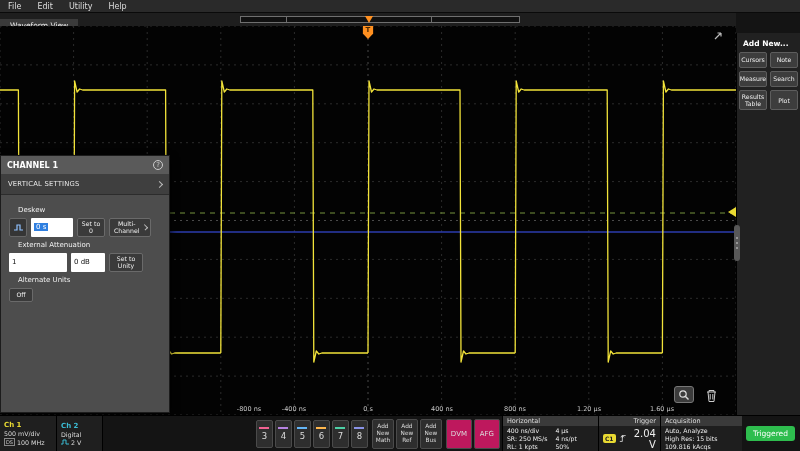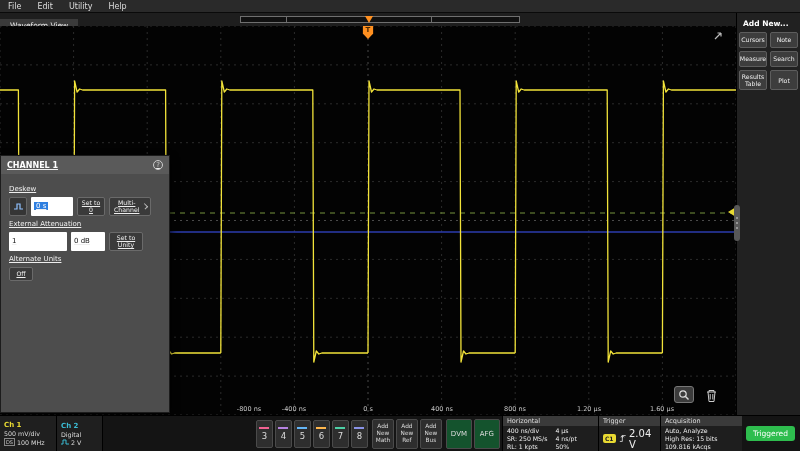--- a/index.html
+++ b/index.html
@@ -30,42 +30,42 @@
   .trig-flag span{font-size:7px;color:#4a2800;font-weight:bold;line-height:8px;}
   .trig-level-arrow{position:absolute;right:0;top:181px;width:0;height:0;
     border-top:5px solid transparent;border-bottom:5px solid transparent;border-right:8px solid #e8d932;}
   .corner-expand{position:absolute;right:12px;top:4px;width:12px;height:12px;opacity:.85;}
   .zoom-btn{position:absolute;right:42px;bottom:12px;width:20px;height:17px;background:#3c3c3c;
     border:1px solid #777;border-radius:3px;display:flex;align-items:center;justify-content:center;}
   .trash-btn{position:absolute;right:16px;bottom:10px;width:18px;height:19px;display:flex;align-items:center;justify-content:center;}
 
   
   .dialog{position:absolute;left:0;top:129px;width:170px;height:258px;background:#4a4a4a;
-    border:1px solid #1c1c1c;box-shadow:2px 2px 6px rgba(0,0,0,.6);color:#eee;display:flex;flex-direction:column;z-index:5;text-decoration:underline;}
+    border:1px solid #1c1c1c;box-shadow:2px 2px 6px rgba(0,0,0,.6);color:#eee;display:flex;flex-direction:column;z-index:5;}
   .dlg-header{height:18px;background:#5a5a5a;display:flex;align-items:center;padding:0 6px;flex:0 0 18px;}
   .dlg-title{font-size:8px;font-weight:bold;color:#fff;flex:1;}
   .help-circle{width:10px;height:10px;border:1px solid #ccc;border-radius:50%;font-size:7px;color:#ccc;
     display:flex;align-items:center;justify-content:center;}
   .dlg-row{height:21px;background:#3f3f3f;border-bottom:1px solid #2c2c2c;display:flex;align-items:center;
     padding:0 7px;font-size:6.8px;letter-spacing:.2px;color:#e8e8e8;flex:0 0 21px;}
   .dlg-row .grow{flex:1;}
   .chev{width:5px;height:5px;border-right:1.5px solid #bbb;border-bottom:1.5px solid #bbb;display:inline-block;}
   .chev.right{transform:rotate(-45deg);}
   .chev.down{transform:rotate(45deg);}
   .dlg-body{flex:1;background:#4d4d4d;padding:7px 8px;}
-  .fld-label{font-size:7px;color:#f0f0f0;margin:4px 0 4px;}
+  .fld-label{font-size:7px;color:#f0f0f0;margin:4px 9px 4px;}
   .fld-row{display:flex;align-items:stretch;gap:4px;margin-bottom:4px;}
   .mini-btn{background:#3a3a3a;border:1px solid #6a6a6a;border-radius:2px;color:#eee;font-size:6.2px;
     display:flex;align-items:center;justify-content:center;text-align:center;line-height:1.2;padding:1px 3px;}
   .winput{background:#fff;color:#111;font-size:7px;display:flex;align-items:center;padding:0 3px;border-radius:1px;min-height:15px;}
   .sel-text{background:#2f7fe0;color:#fff;padding:0 2px;}
   .icon-btn{width:18px;background:#353535;border:1px solid #666;border-radius:2px;display:flex;align-items:center;justify-content:center;}
 
   
-  .sidebar{position:relative;width:64px;background:#212121;border-left:1px solid #000;display:flex;flex-direction:column;}
+  .sidebar{position:relative;width:64px;background:#212121;border-left:1px solid #000;display:flex;flex-direction:column;margin-top:20px;}
   .sb-title{font-size:7.5px;font-weight:bold;color:#fff;margin:6px 0 4px 6px;}
   .sb-grid{display:grid;grid-template-columns:28px 28px;gap:3px;justify-content:center;}
   .sb-btn{min-height:16px;background:#3d3d3d;border:1px solid #5d5d5d;border-radius:2px;color:#eee;
     font-size:6.2px;text-align:center;display:flex;align-items:center;justify-content:center;line-height:1.15;padding:2px 1px;}
   .drag-handle{position:absolute;left:-3px;top:192px;width:6px;height:36px;background:#585858;border-radius:3px;
     display:flex;flex-direction:column;align-items:center;justify-content:center;gap:3px;}
   .drag-handle i{width:2px;height:2px;border-radius:50%;background:#aaa;}
 
   
   .bottombar{flex:0 0 36px;height:36px;background:#141414;border-top:1px solid #000;display:flex;align-items:stretch;}
@@ -75,30 +75,30 @@
   .tagbox{border:1px solid #888;font-size:5px;line-height:6px;padding:0 1px;color:#ccc;}
   .spacer{flex:1;}
   .numchans{display:flex;align-items:center;gap:2px;margin-right:4px;}
   .numbtn{width:17px;height:28px;background:#2e2e2e;border:1px solid #4a4a4a;border-radius:2px;
     display:flex;flex-direction:column;align-items:center;justify-content:center;gap:2px;}
   .numbtn .strip{width:10px;height:2px;}
   .numbtn .num{font-size:8.5px;color:#ddd;}
   .addnew{display:flex;gap:2px;align-items:center;margin-right:4px;}
   .addbtn{width:22px;height:30px;background:#2e2e2e;border:1px solid #4a4a4a;border-radius:2px;color:#ddd;
     font-size:5.8px;line-height:1.25;display:flex;flex-direction:column;align-items:center;justify-content:center;}
-  .tool-btn{width:26px;height:30px;background:#14532d;border:1px solid #4a4a4a;border-radius:2px;color:#ddd;
+  .tool-btn{width:26px;height:30px;background:#be185d;border:1px solid #4a4a4a;border-radius:2px;color:#ddd;
     font-size:7px;display:flex;align-items:center;justify-content:center;margin-right:2px;align-self:center;}
   .panel{display:flex;flex-direction:column;border-left:1px solid #000;background:#1e1e1e;}
   .panel-hdr{font-size:6.5px;color:#ddd;background:#3a3a3a;padding:1px 4px;}
   .panel-body{flex:1;padding:1px 4px;}
   .p-horizontal{width:96px;}
   .hcols{display:flex;gap:8px;}
   .hcol{display:flex;flex-direction:column;}
   .hcol span{font-size:6.2px;line-height:8px;color:#eee;white-space:nowrap;}
-  .p-trigger{width:62px;}
+  .p-trigger{width:62px;text-align:right;}
   .trg-body{display:flex;align-items:center;gap:3px;height:100%;}
   .src-chip{background:#e8d932;color:#222;font-size:6px;font-weight:bold;padding:0 2px;border-radius:2px;line-height:9px;}
   .trg-level{font-size:10px;color:#eee;}
   .p-acq{width:82px;}
   .p-acq .panel-body span{display:block;font-size:6.2px;line-height:8px;color:#eee;white-space:nowrap;}
   .trig-ind{align-self:center;margin:0 5px 0 4px;padding:3px 7px;border-radius:3px;color:#fff;font-size:7.5px;white-space:nowrap;}
 </style>
 </head>
 <body>
 
@@ -183,20 +183,24 @@
           <svg width="13" height="15" viewBox="0 0 13 15">
             <path d="M2 4 h9 M4 4 v-1.5 h5 v1.5 M3 4 l1 9.5 h5 l1 -9.5 M5.2 6 v5.5 M7.8 6 v5.5" stroke="#ccc" stroke-width="1" fill="none"></path>
           </svg>
         </div>
 
         <div class="dialog">
           <div class="dlg-header">
             <span class="dlg-title">CHANNEL 1</span>
             <span class="help-circle">?</span>
           </div>
+          <div class="dlg-row">
+            <span class="grow">VERTICAL SETTINGS</span>
+            <span class="chev right"></span>
+          </div>
           <div class="dlg-body">
             <div class="fld-label">Deskew</div>
             <div class="fld-row">
               <span class="icon-btn">
                 <svg width="11" height="9" viewBox="0 0 11 9">
                     <path d="M1 7 h3 v-5 h3 v5 h3" stroke="#8fc1ff" stroke-width="1.2" fill="none"></path>
                   </svg>
               </span>
               <span class="winput" style="width:42px">
                 <span class="sel-text">0 s</span>

